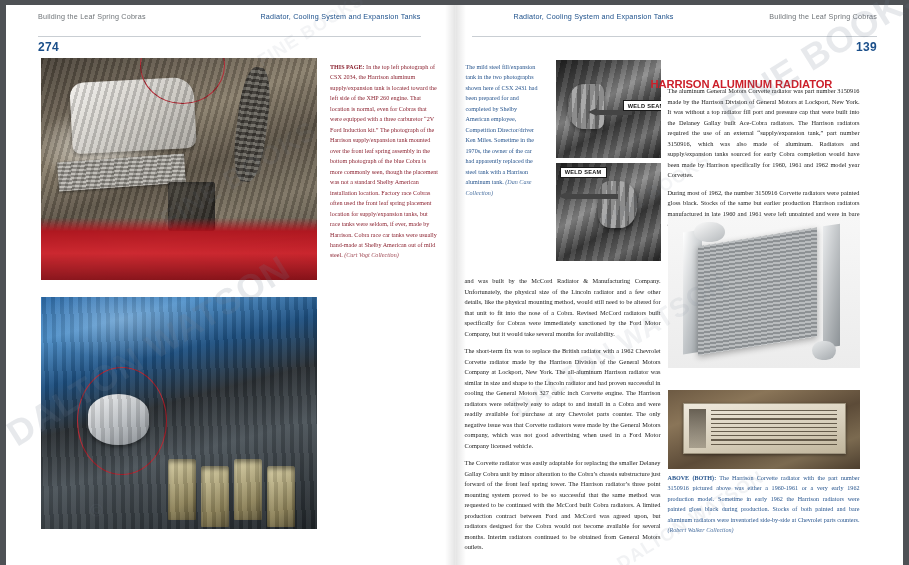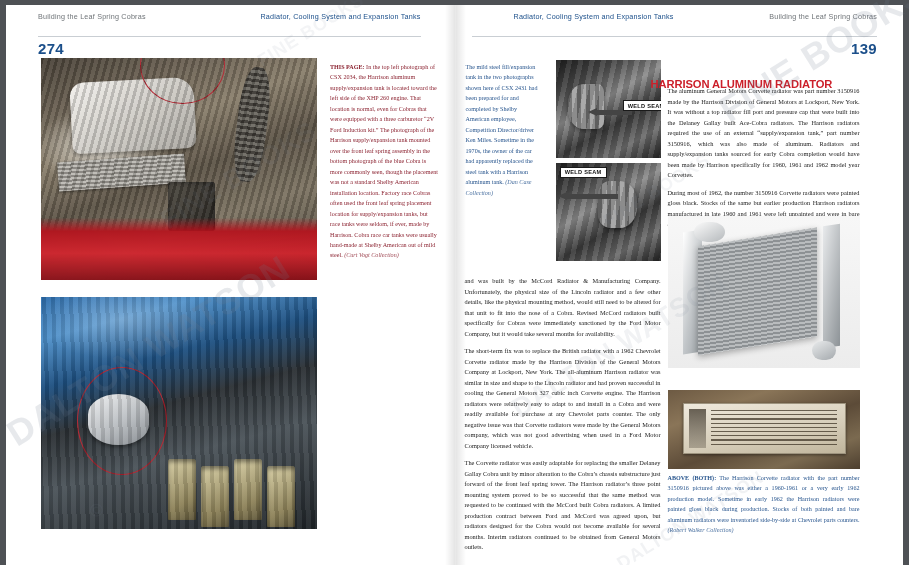--- a/index.html
+++ b/index.html
@@ -62,21 +62,21 @@
   .rule{
     position:absolute;
     height:1px;
     background:#c9ced3;
     top:36px;
   }
   .folio{
     position:absolute;
     top:40px;
     font-family:"Liberation Sans", sans-serif;
-    font-size:15px;
+    font-size:12px;
     font-weight:bold;
     color:#1b4f8a;
     letter-spacing:.3px;
     text-align:right;
   }
 
   
   .photo{
     position:absolute;
     overflow:hidden;

